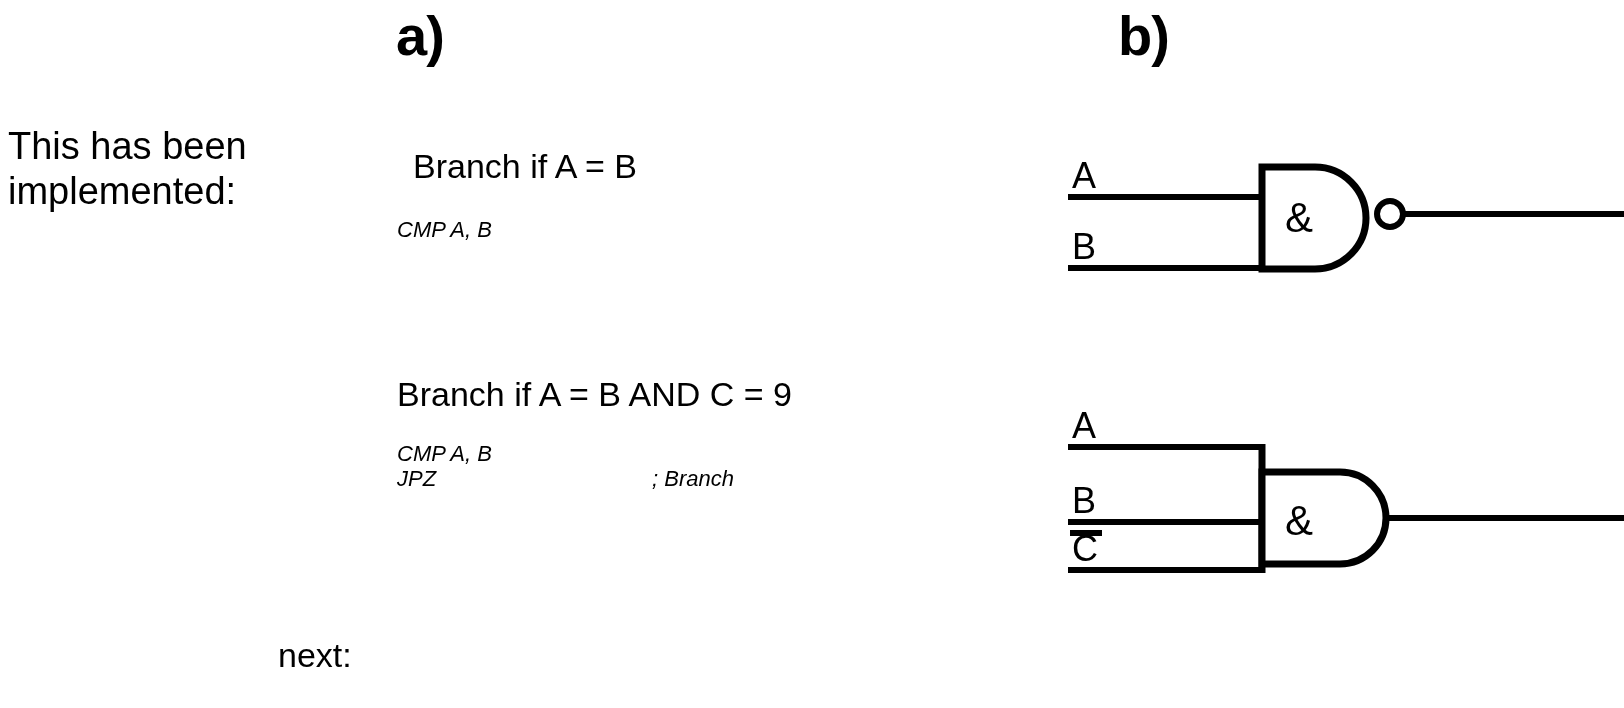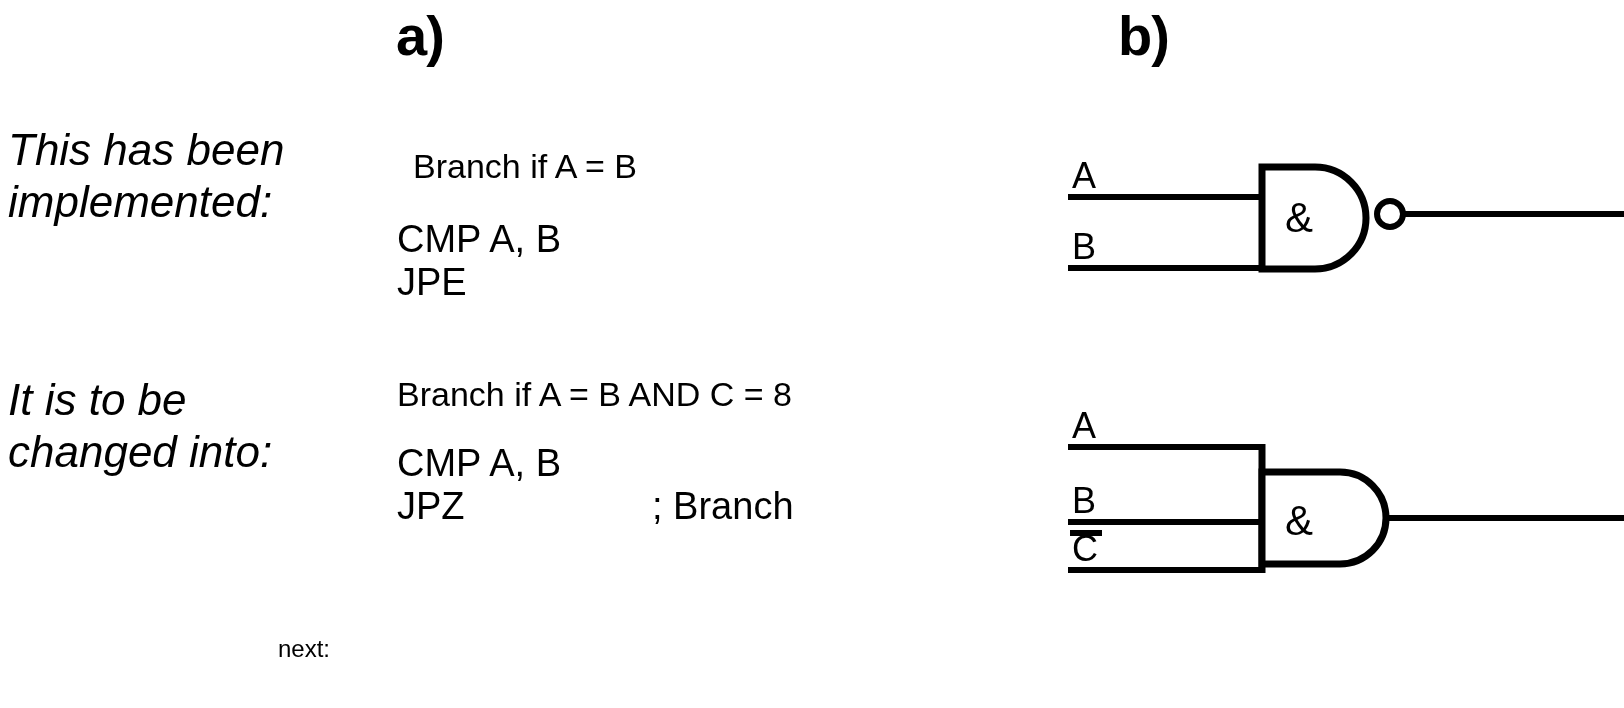--- a/index.html
+++ b/index.html
@@ -24,43 +24,43 @@
     font-weight: bold;
     font-size: 56px;
     line-height: 1;
     letter-spacing: -1px;
   }
   #label-a { left: 396px; top: 8px; }
   #label-b { left: 1118px; top: 8px; }
 
   
   .prose {
-    font-size: 44px;
+    font-size: 38px;
     line-height: 1.18;
     white-space: pre-line;
-    font-style: italic;
   }
   #prose-1 { left: 8px; top: 124px; width: 380px; }
   #prose-2 { left: 8px; top: 374px; width: 380px; }
 
   
   .code-head {
     font-size: 34px;
     line-height: 1.18;
     white-space: nowrap;
   }
   .code-body {
-    font-size: 38px;
+    font-size: 22px;
     line-height: 1.12;
+    font-style: italic;
   }
   #code1-head { left: 397px; top: 146px; margin-left: 16px; }
   #code1-body { left: 397px; top: 218px; }
   #code2-head { left: 397px; top: 374px; }
   #code2-body { left: 397px; top: 442px; }
-  #next-label { left: 278px; top: 636px; font-size: 24px; line-height: 1.12; }
+  #next-label { left: 278px; top: 636px; font-size: 34px; line-height: 1.12; }
 
   .code-row { display: flex; }
   .code-op { display: inline-block; width: 255px; }
   .code-cmt { display: inline-block; }
 
   
   .gate-svg { display: block; }
   #gate-1 { left: 1000px; top: 140px; }
   #gate-2 { left: 1000px; top: 380px; }
   .amp {
@@ -73,37 +73,31 @@
 
 <div id="page">
 
   <div class="abs part-label" id="label-a">a)</div>
 
   <div class="abs part-label" id="label-b">b)</div>
 
   <div class="abs prose" id="prose-1">This has been
 implemented:</div>
 
-  <div class="abs prose" id="prose-2">It is to be
-changed into:</div>
 
   <div class="abs code-head" id="code1-head">Branch if A = B</div>
 
   <div class="abs code-body" id="code1-body">
     <div class="code-row">
       <span class="code-op">CMP A, B</span>
       <span class="code-cmt"></span>
     </div>
-    <div class="code-row">
-      <span class="code-op">JPE</span>
-      <span class="code-cmt"></span>
-    </div>
   </div>
 
-  <div class="abs code-head" id="code2-head">Branch if A = B AND C = 8</div>
+  <div class="abs code-head" id="code2-head">Branch if A = B AND C = 9</div>
 
   <div class="abs code-body" id="code2-body">
     <div class="code-row">
       <span class="code-op">CMP A, B</span>
       <span class="code-cmt"></span>
     </div>
     <div class="code-row">
       <span class="code-op">JPZ</span>
       <span class="code-cmt">; Branch</span>
     </div>

